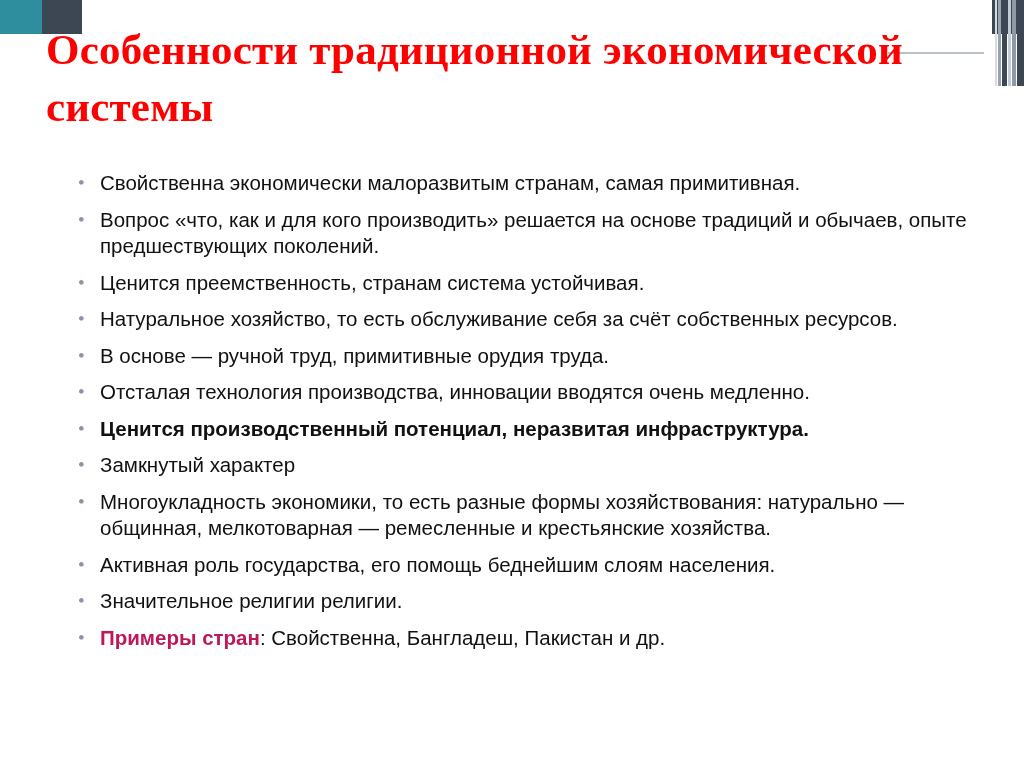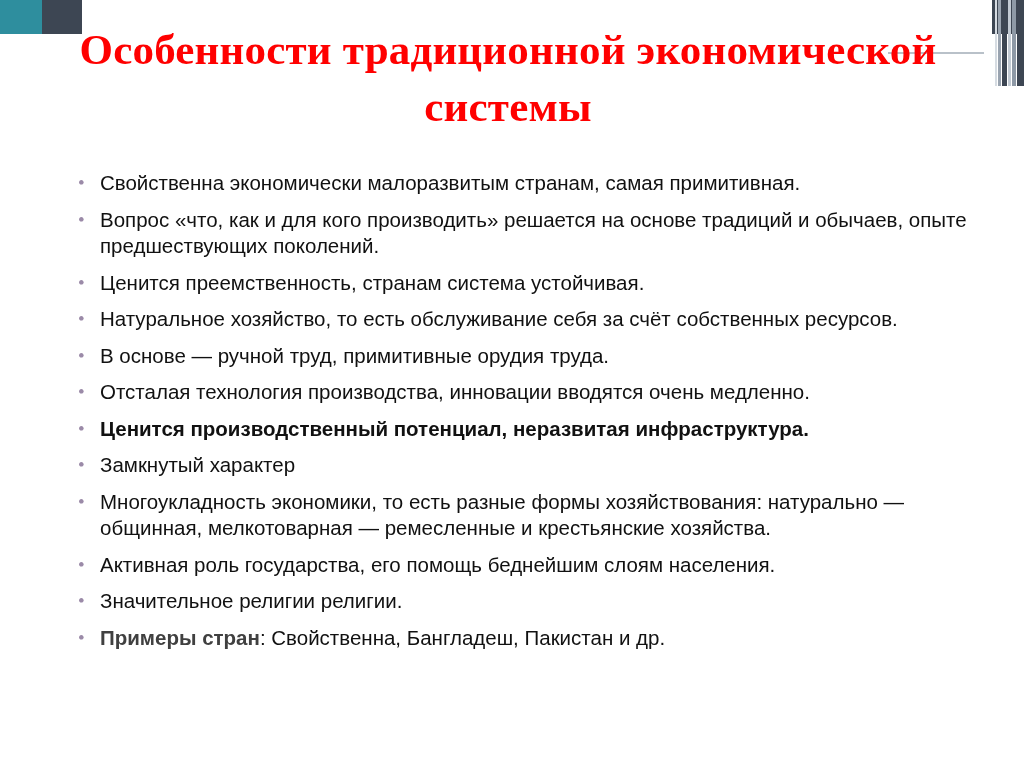--- a/index.html
+++ b/index.html
@@ -76,23 +76,22 @@
     right: 40px;
     width: 96px;
     height: 2px;
     background: #b9c1c9;
   }
 
   
   .title {
     position: absolute;
     top: 22px;
-    left: 58px;
+    left: 46px;
     width: 900px;
-    text-align: center;
     color: #ff0000;
     font-family: "Liberation Serif", serif;
     font-weight: bold;
     font-size: 43px;
     line-height: 1.32;
     letter-spacing: 0.2px;
   }
 
   
   .content {
@@ -120,21 +119,21 @@
     flex: 1 1 auto;
     font-family: Liberation Sans, sans-serif;
     font-size: 20.5px;
     line-height: 26.5px;
     color: #111111;
   }
   .bullet-text.bold {
     font-weight: bold;
   }
   .accent {
-    color: #404040;
+    color: #be185d;
     font-weight: bold;
   }
 </style>
 </head>
 <body>
 
 <div class="deco-top-left"></div>
 <div class="deco-white-gap"></div>
 <div class="deco-top-left-inner"></div>
 <div class="deco-teal"></div>

